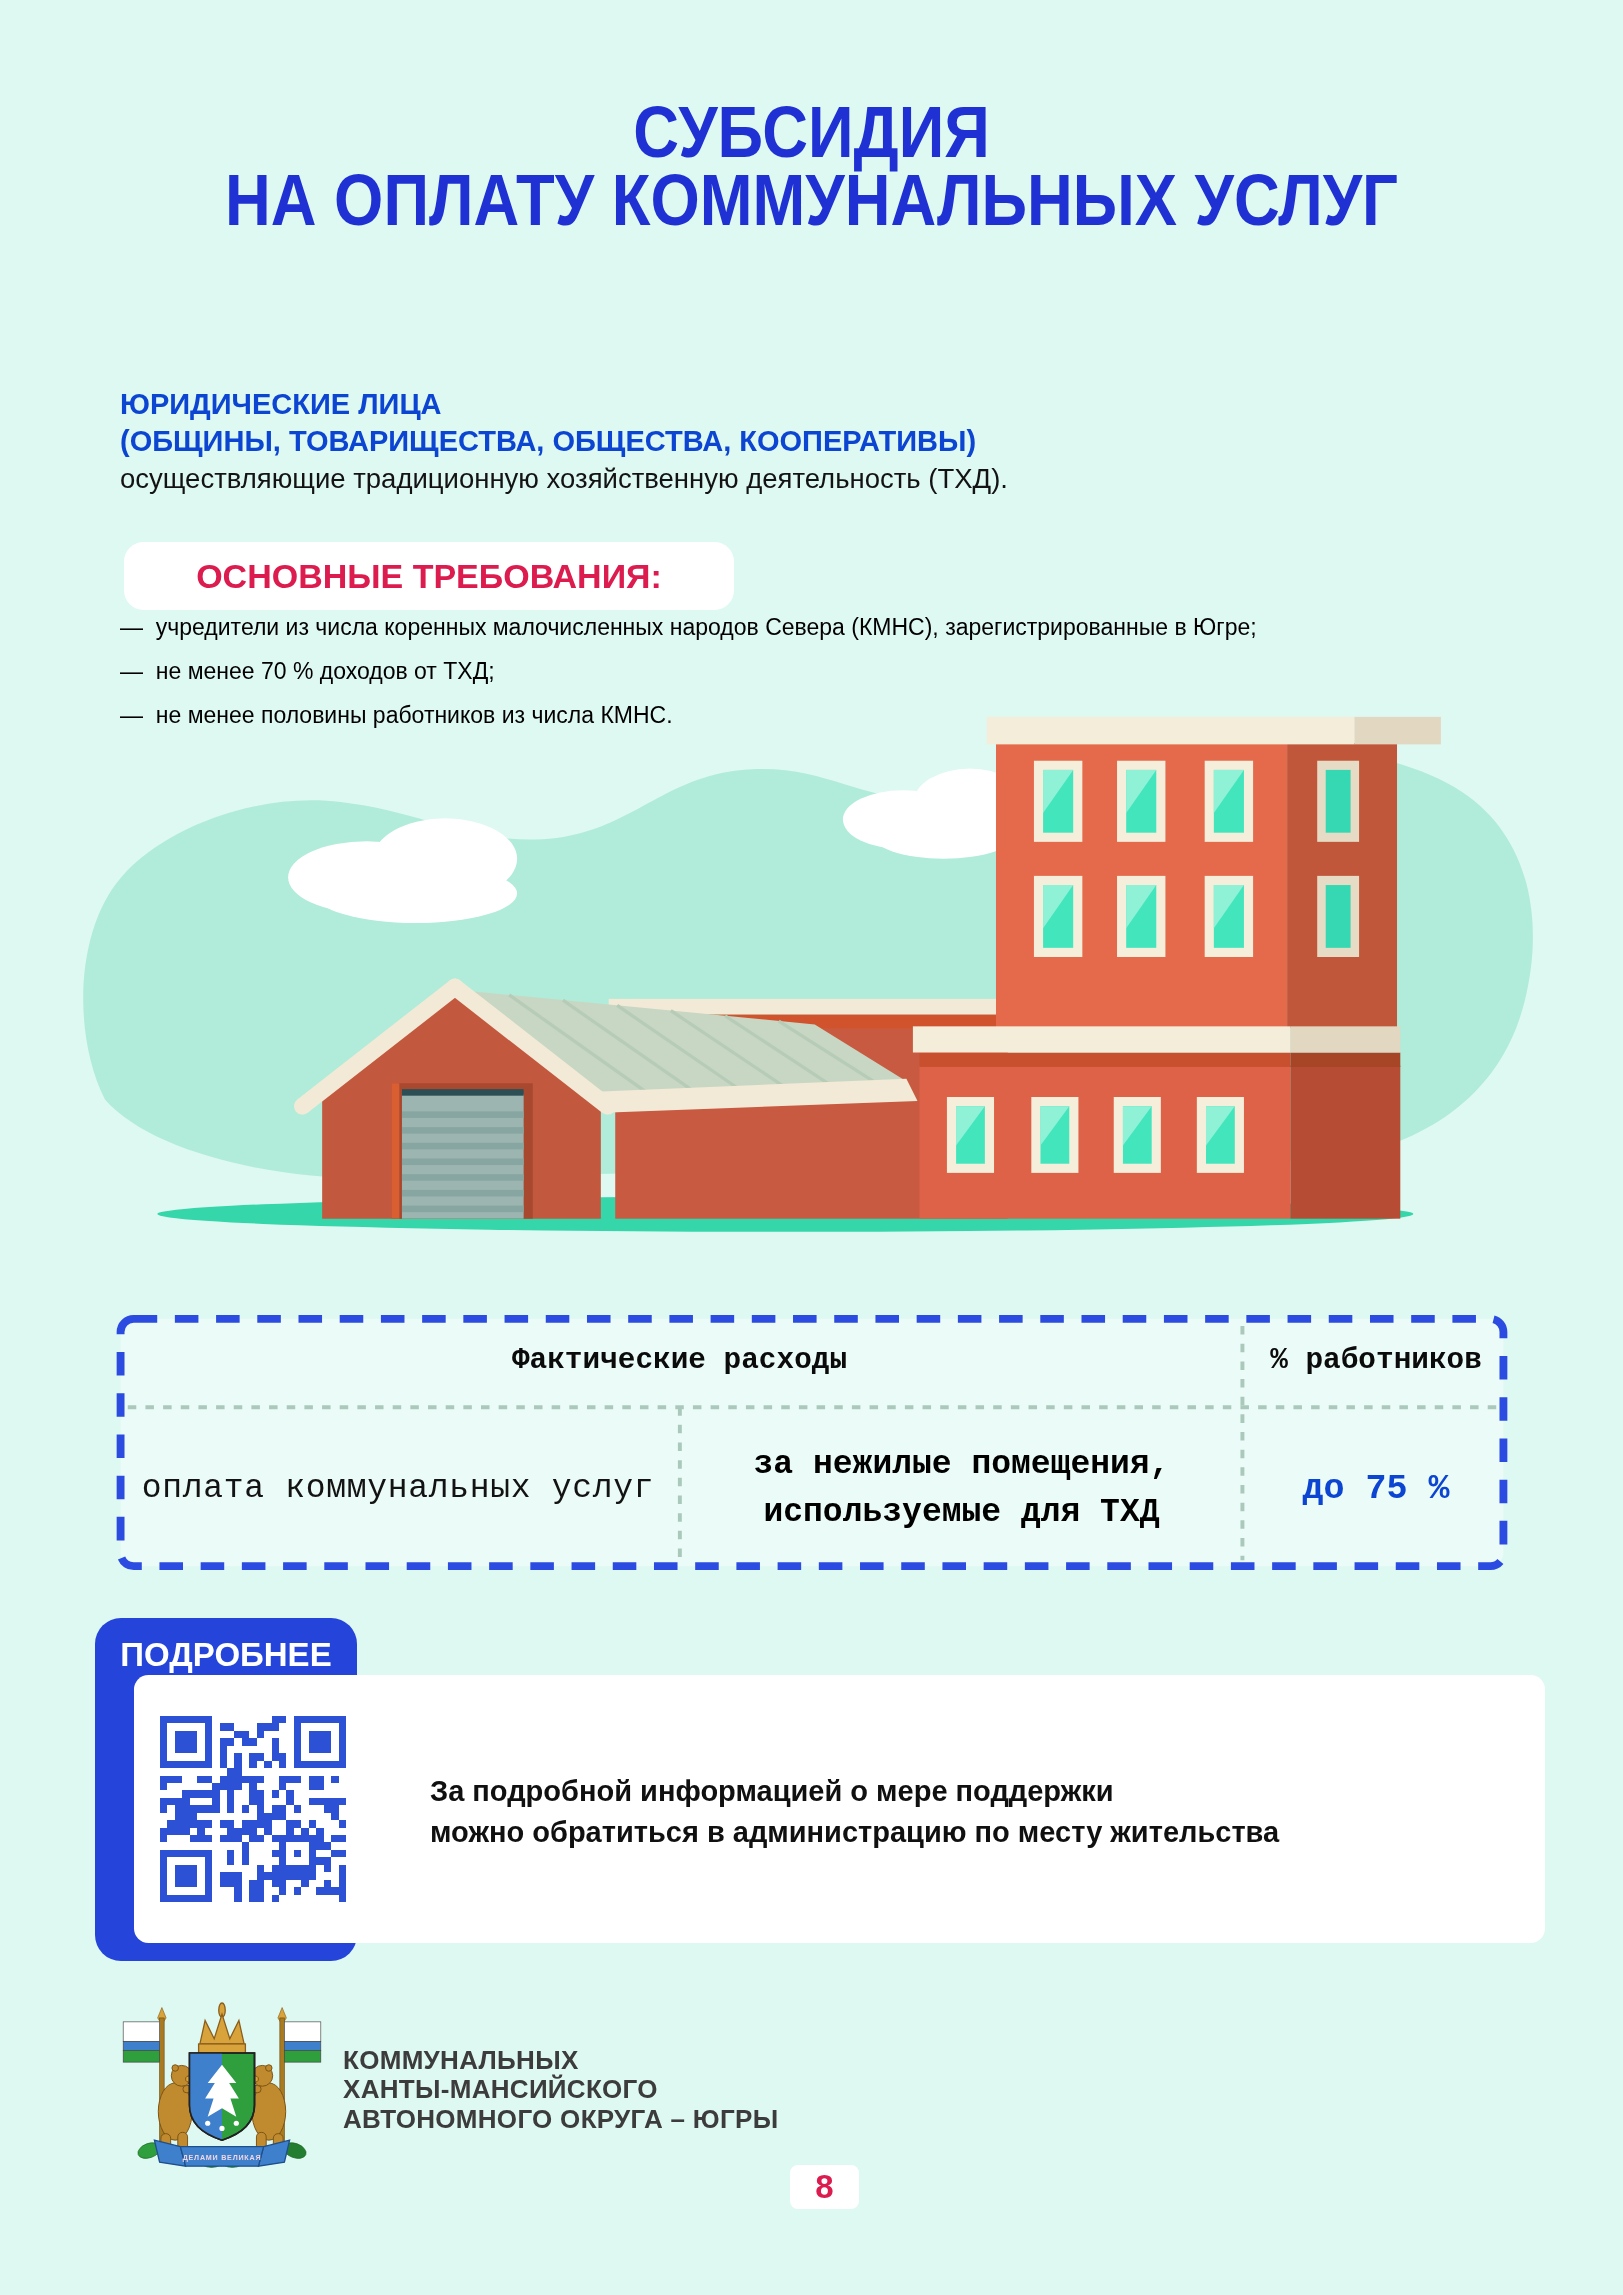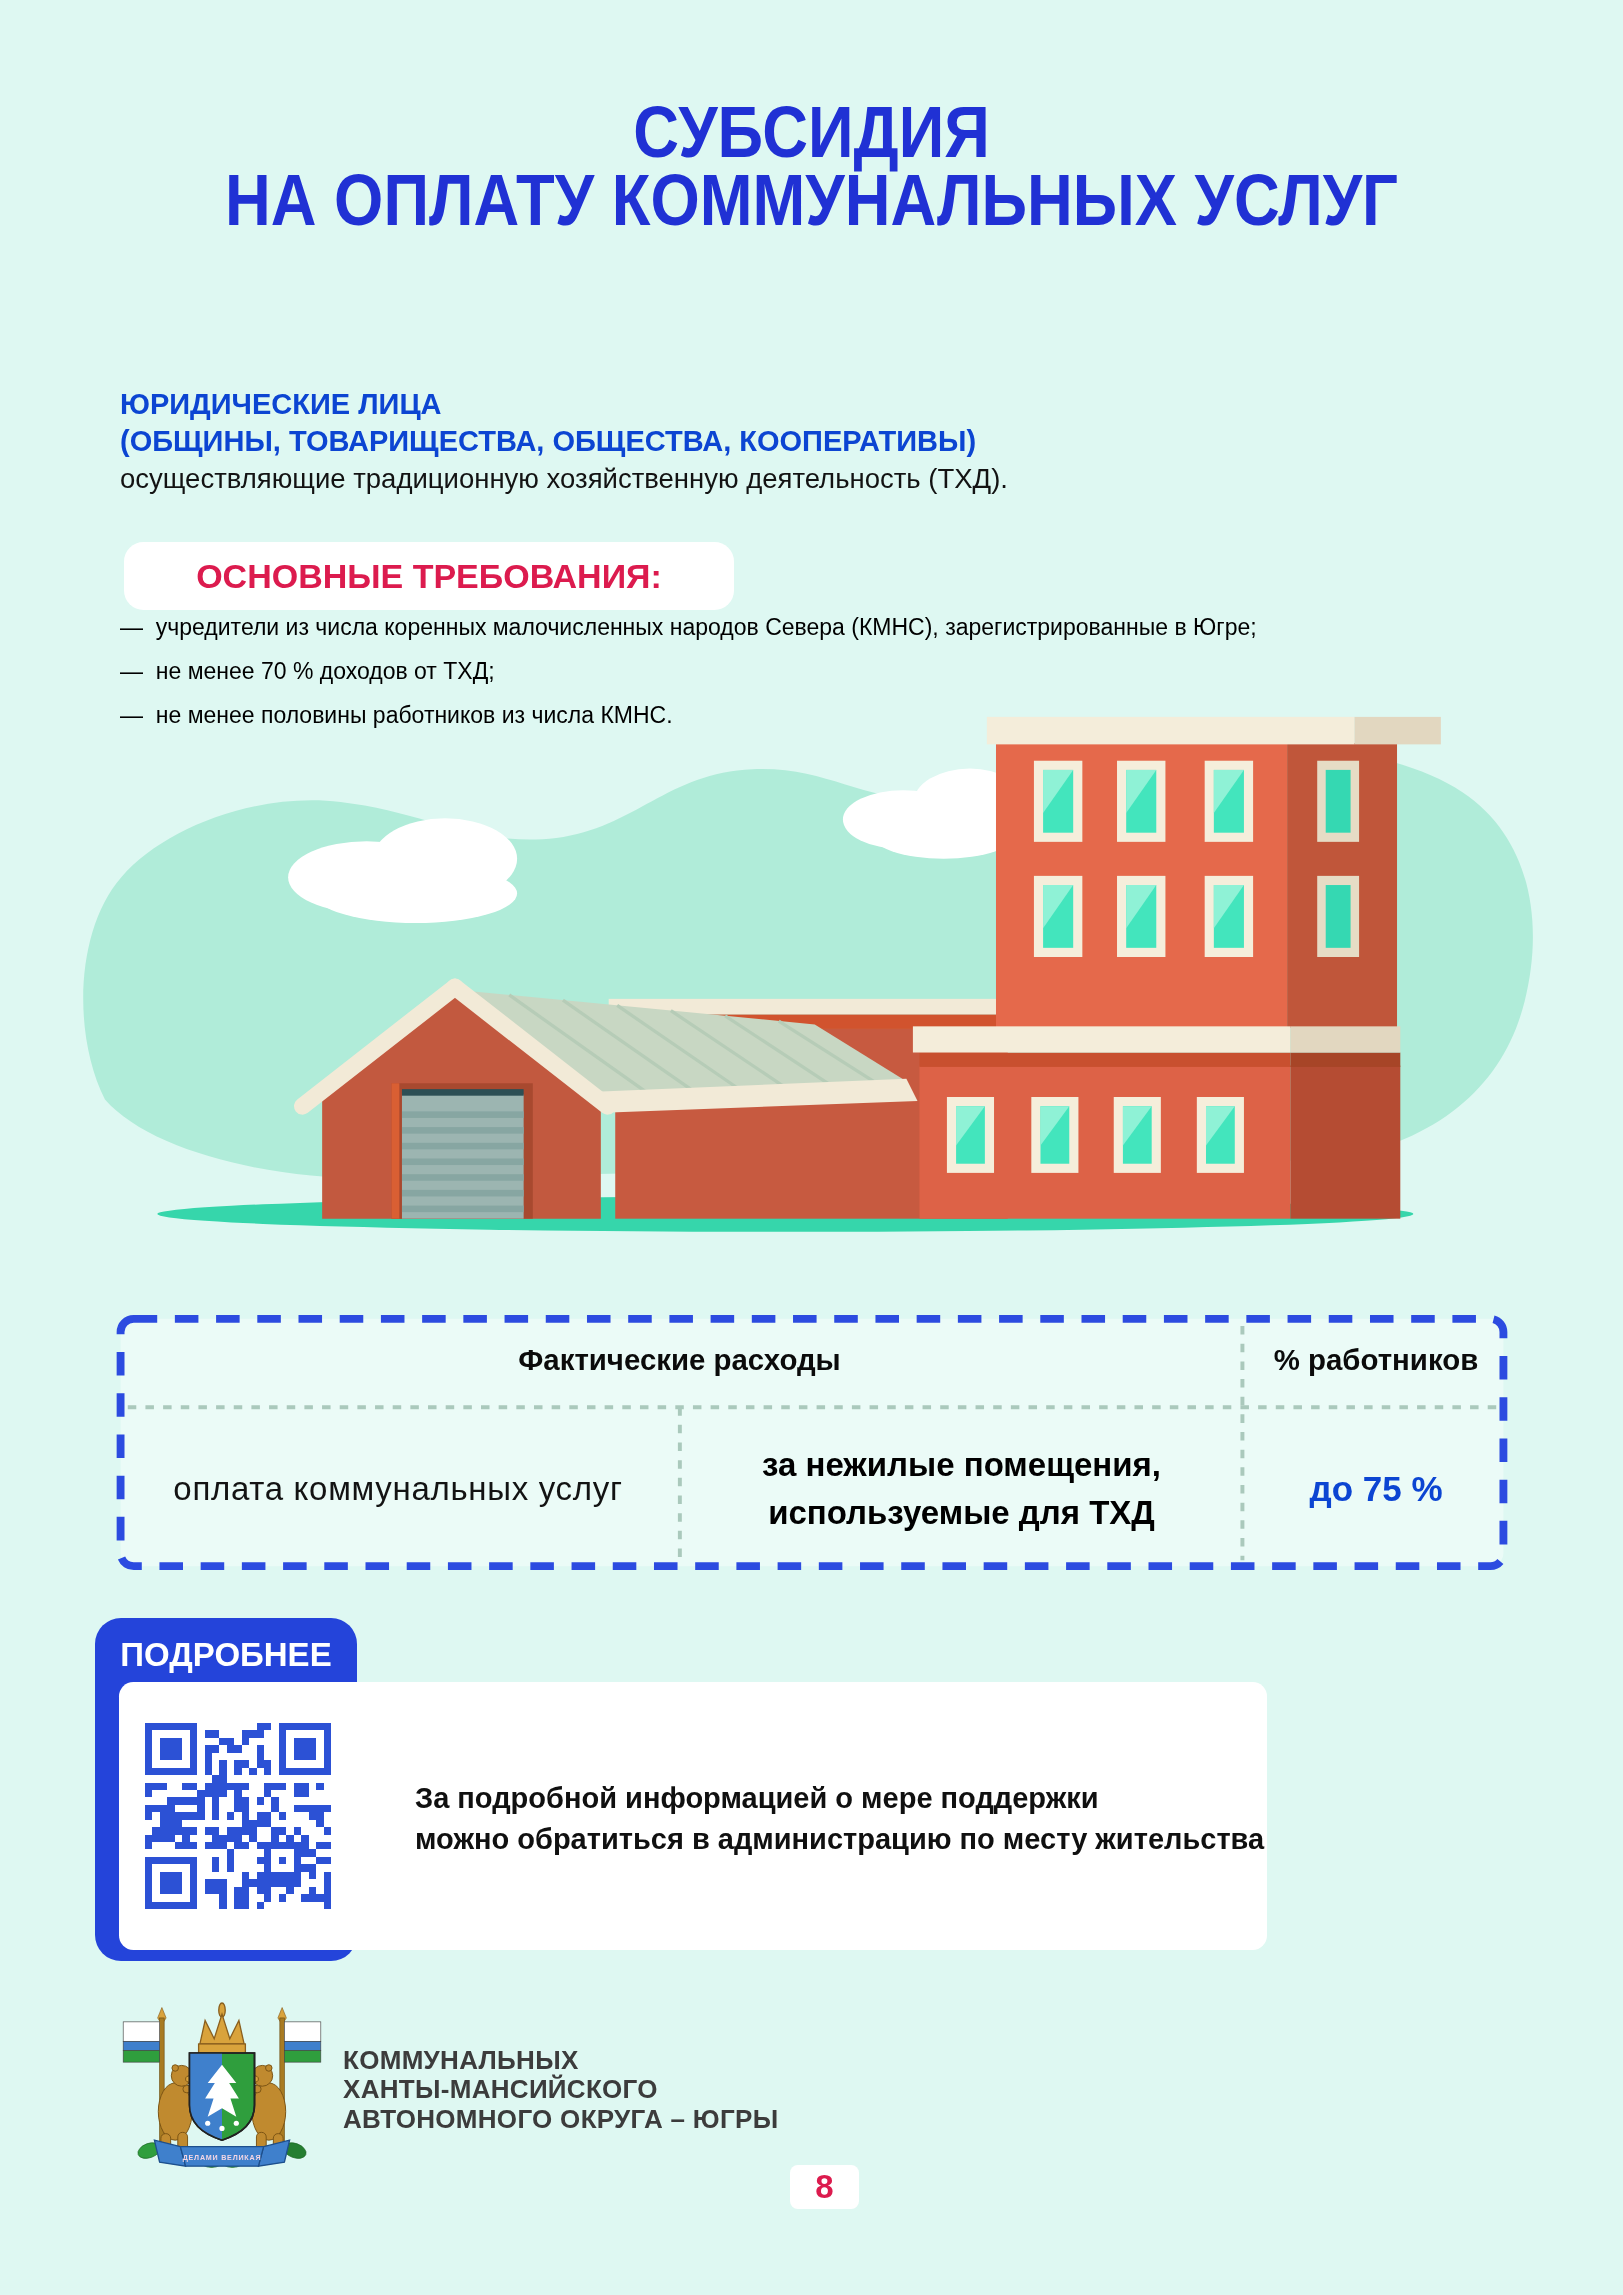--- a/index.html
+++ b/index.html
@@ -27,33 +27,33 @@
   .req-list li::before{content:"—\00a0\00a0";}
 
   .illustration{left:59px;top:694px;width:1505px;height:543px;}
 
   .subsidy-title{left:0;top:1252px;width:1623px;text-align:center;font-size:35px;font-weight:bold;color:#dc1b4e;}
 
   
   .subsidy-table{left:116px;top:1314px;width:1392px;height:257px;}
   .table-border{position:absolute;left:0;top:0;width:1392px;height:257px;}
   .table-grid{position:absolute;left:0;top:0;width:1392px;height:257px;display:grid;
-              grid-template-columns:564px 563px 266px;grid-template-rows:92px 165px;}
+              grid-template-columns:564px 563px 266px;grid-template-rows:92px 165px;font-family:Liberation Mono, monospace;}
   .th,.td{display:flex;align-items:center;justify-content:center;text-align:center;}
   .th{font-weight:bold;font-size:29.4px;color:#0b0b0b;}
   .th-expenses{grid-column:1/3;}
   .td-expense{font-size:33px;letter-spacing:0.7px;}
   .td-detail{flex-direction:column;color:#000000;font-weight:bold;font-size:33px;line-height:48px;}
   .td-percent{color:#0c45d2;font-weight:bold;font-size:35px;}
 
   
   .more-blue{left:95px;top:1618px;width:262px;height:343px;background:#2444da;border-radius:26px;
              color:#ffffff;font-weight:bold;font-size:33px;text-align:center;
              padding-top:18.3px;box-sizing:border-box;}
-  .more-card{left:119px;top:1675px;width:1148px;height:268px;background:#ffffff;border-radius:14.4px;margin-top:7px;}
+  .more-card{left:134px;top:1675px;width:1411px;height:268px;background:#ffffff;border-radius:14.4px;}
   .qr{position:absolute;left:26px;top:41px;width:186px;height:186px;}
   .more-text{position:absolute;left:296px;top:96px;font-size:29px;font-weight:bold;line-height:41px;color:#101010;}
 
   
   .emblem{left:118px;top:2002px;width:208px;height:171px;}
   .footer-text{left:343px;top:2046px;font-size:26px;font-weight:bold;color:#3c3c3c;line-height:29.4px;letter-spacing:0.3px;}
   .page-badge{left:790px;top:2165px;width:69px;height:44px;background:#ffffff;border-radius:7.9px;
               display:flex;align-items:center;justify-content:center;color:#dc1b4e;font-weight:bold;font-size:33px;}
 </style>
 </head>

